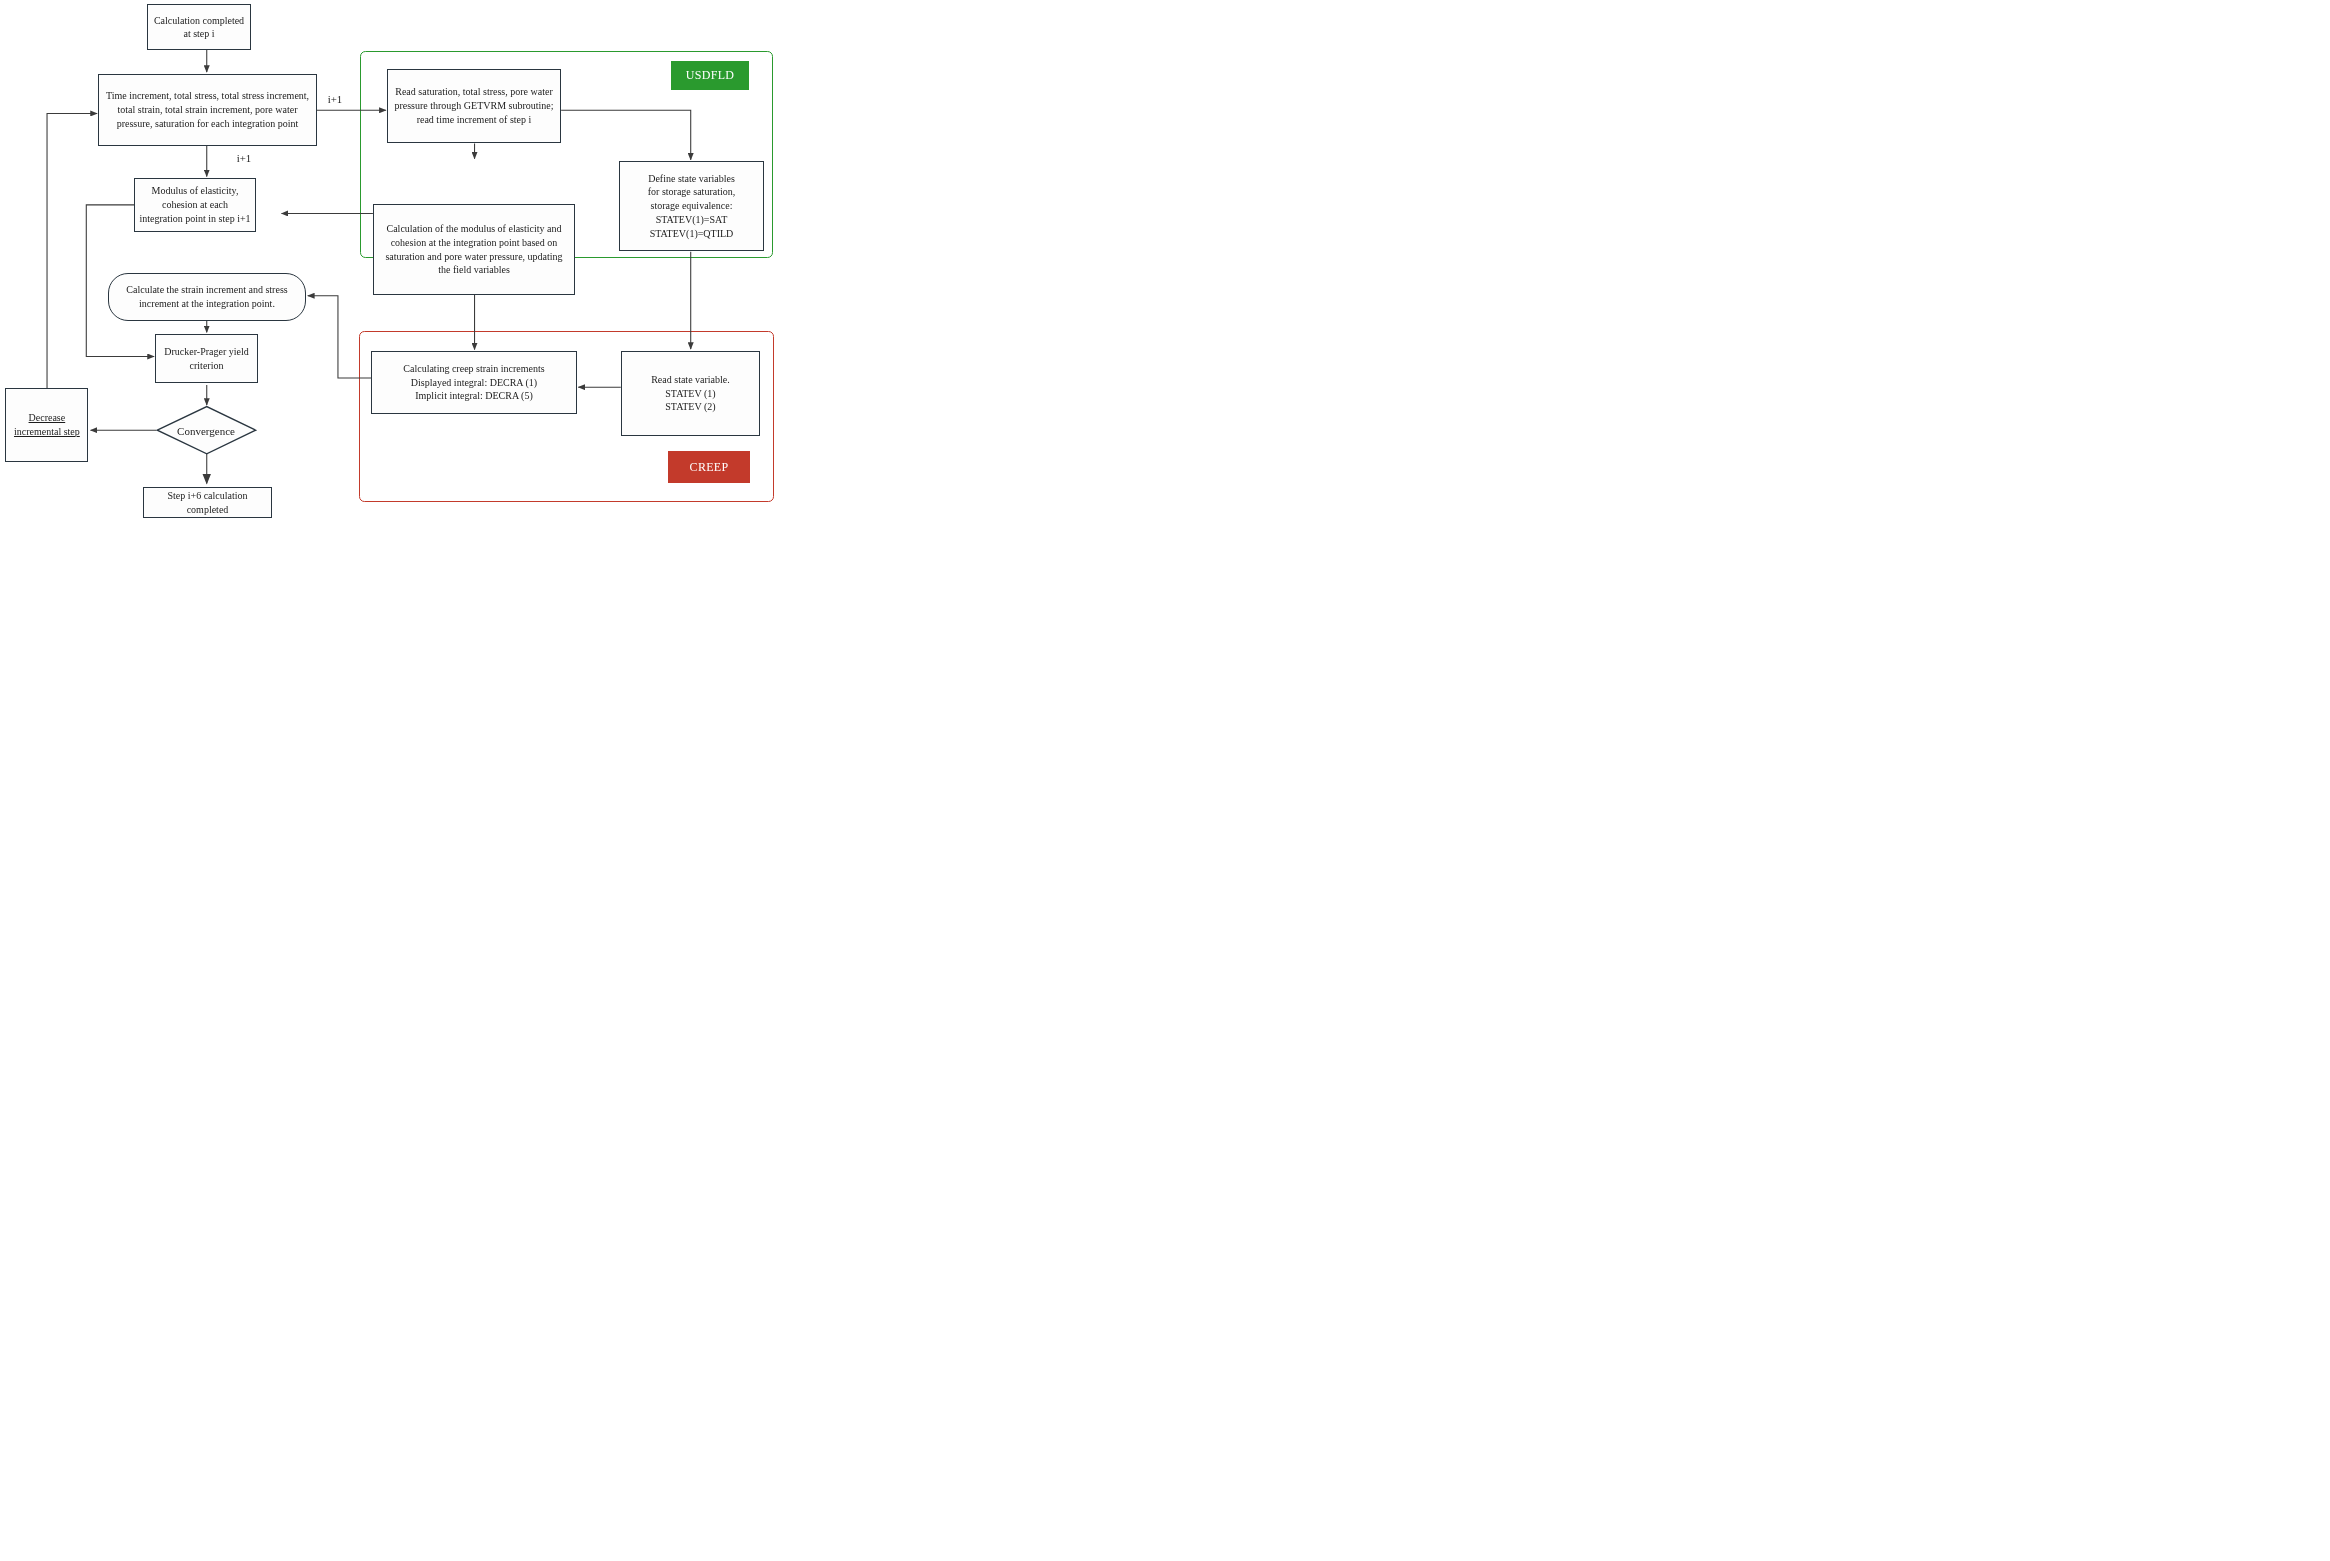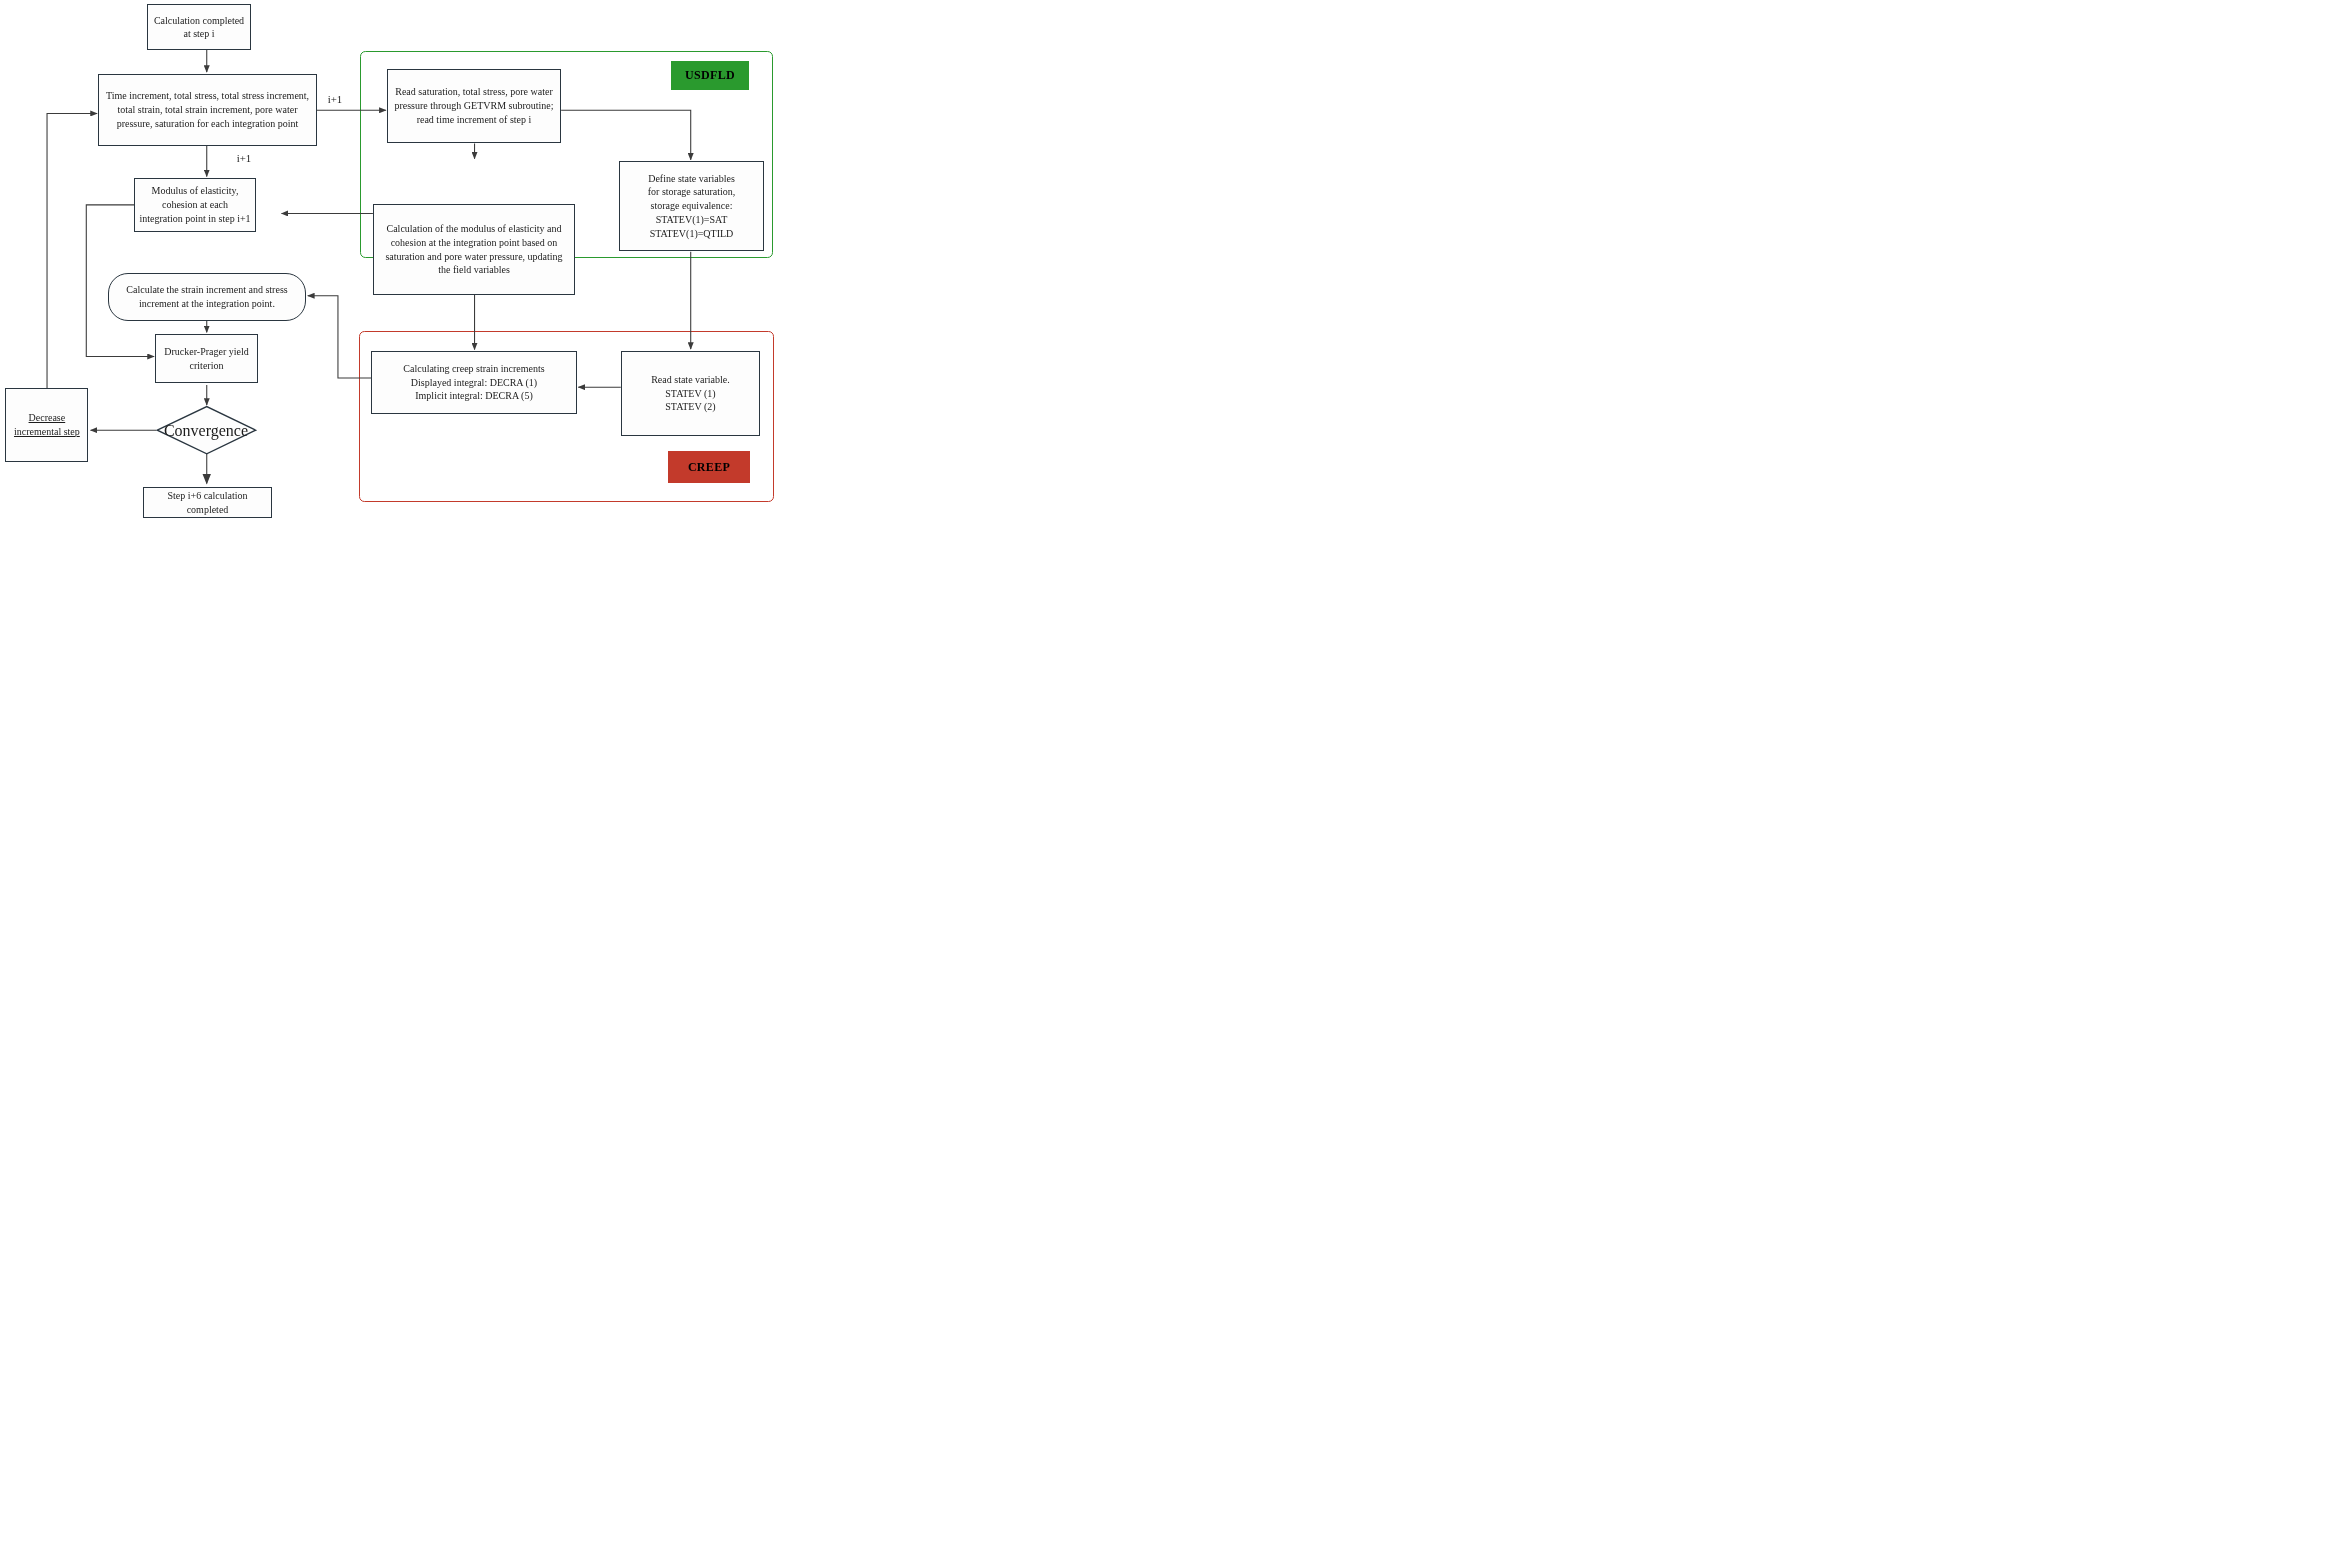--- a/index.html
+++ b/index.html
@@ -35,37 +35,37 @@
     box-sizing:border-box;
     border-radius:5.4px;
     background:transparent;
     z-index:1;
   }
   .frame-green{border:1.3px solid var(--green);}
   .frame-red{border:1.3px solid var(--red);}
   .badge{
     position:absolute;
     display:flex;align-items:center;justify-content:center;
-    color:#000000;font-weight:bold;font-size:12px;
+    color:#ffffff;font-weight:normal;font-size:12px;
     letter-spacing:0.3px;
     z-index:4;
   }
   .badge-green{background:var(--green);}
   .badge-red{background:var(--red);}
   .edge-label{
     position:absolute;
     font-size:10.8px;
     text-align:center;
     z-index:4;
   }
   .diamond-label{
     position:absolute;
     left:157px;top:423px;width:98px;height:15px;
     display:flex;align-items:center;justify-content:center;
-    font-size:16px;
+    font-size:11px;
     z-index:4;
   }
   #wires{position:absolute;left:0;top:0;z-index:2;}
 </style>
 </head>
 <body>
 
 <div id="canvas">
 
   <div class="container-frame frame-green" style="left:360px;top:51px;width:413px;height:207px;"></div>

